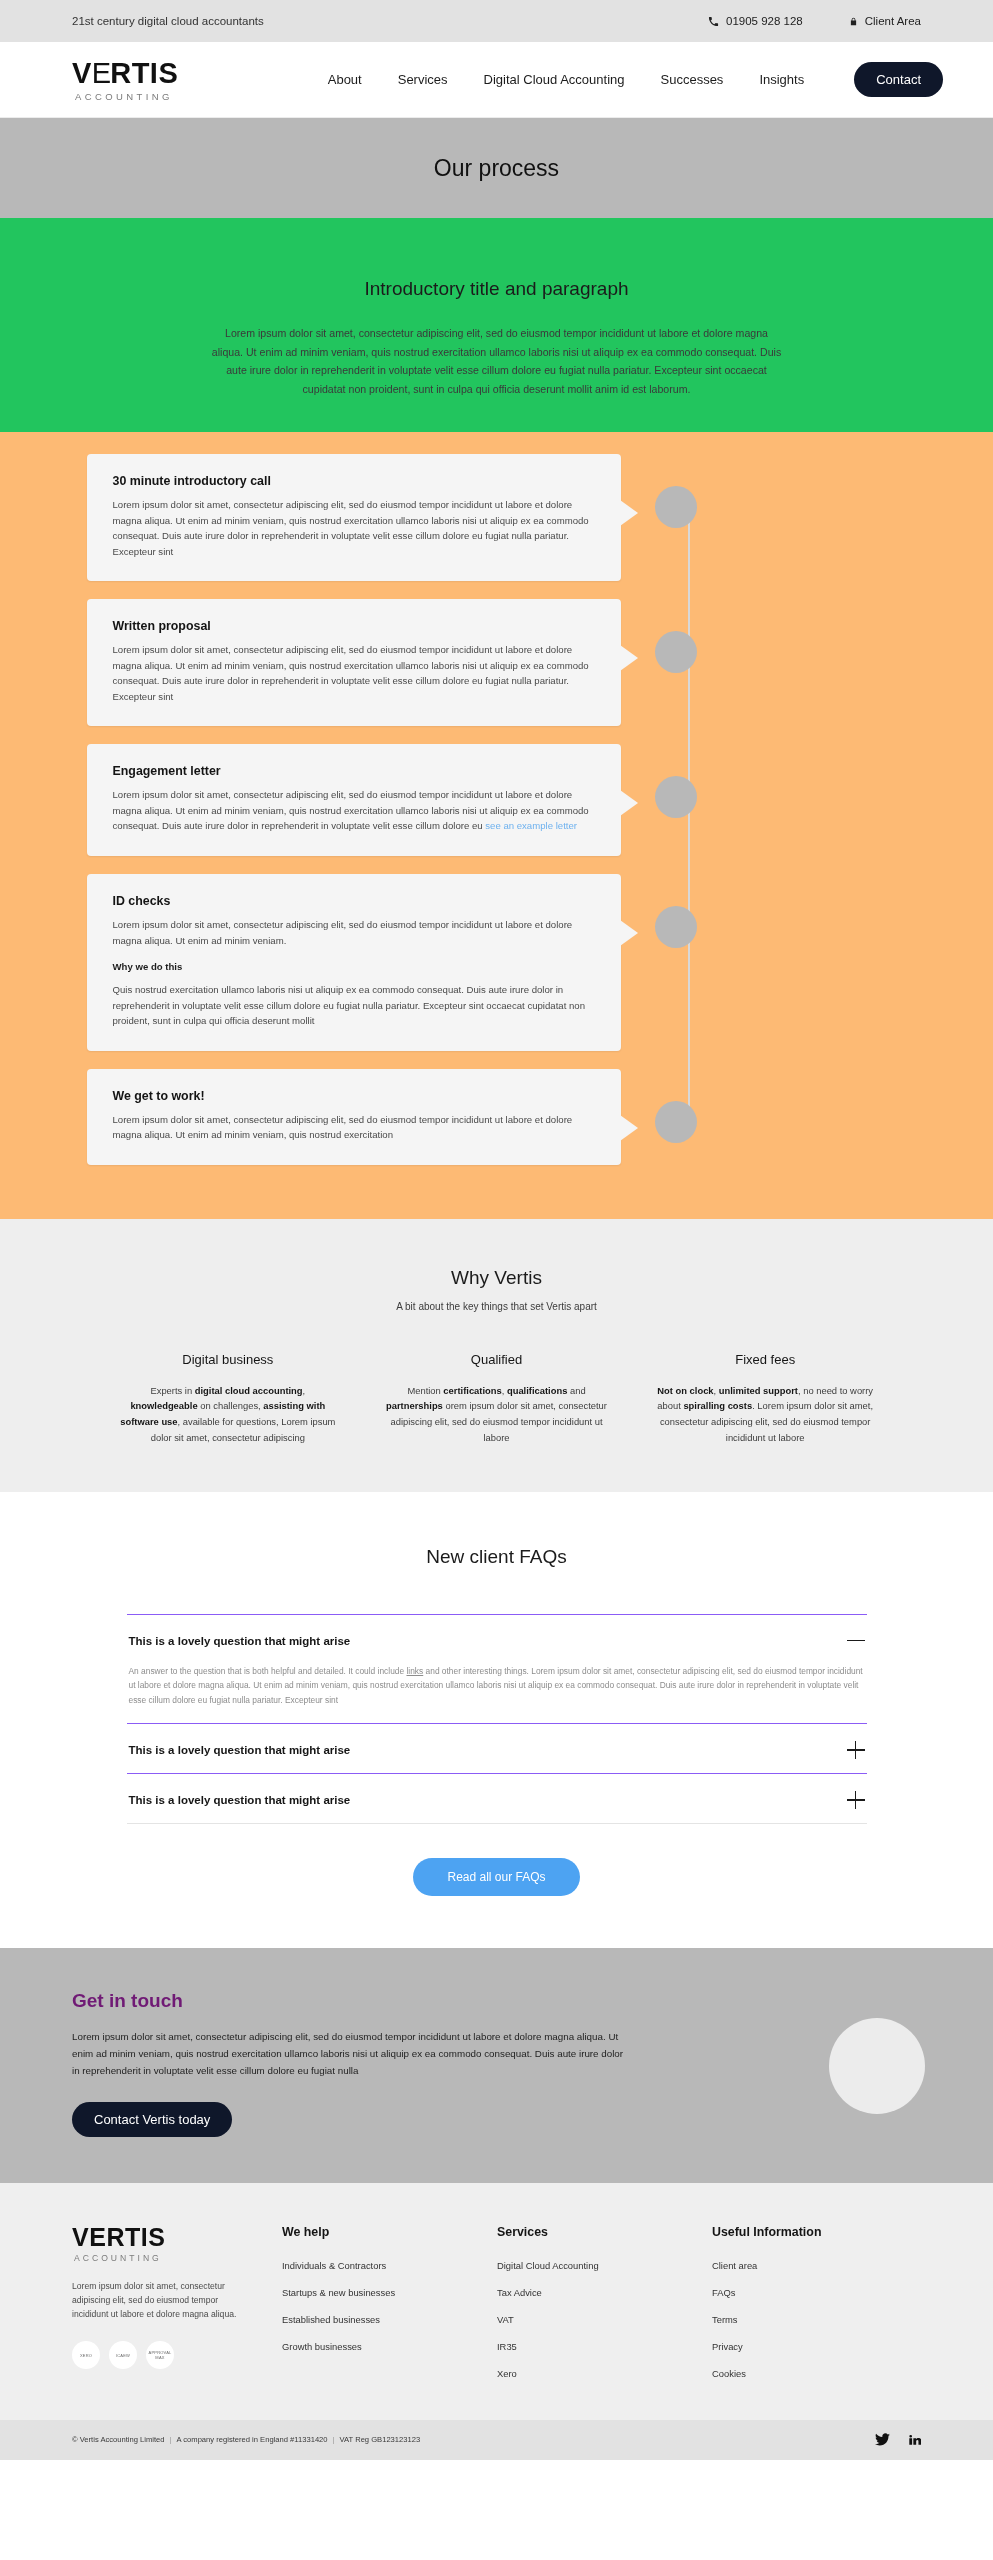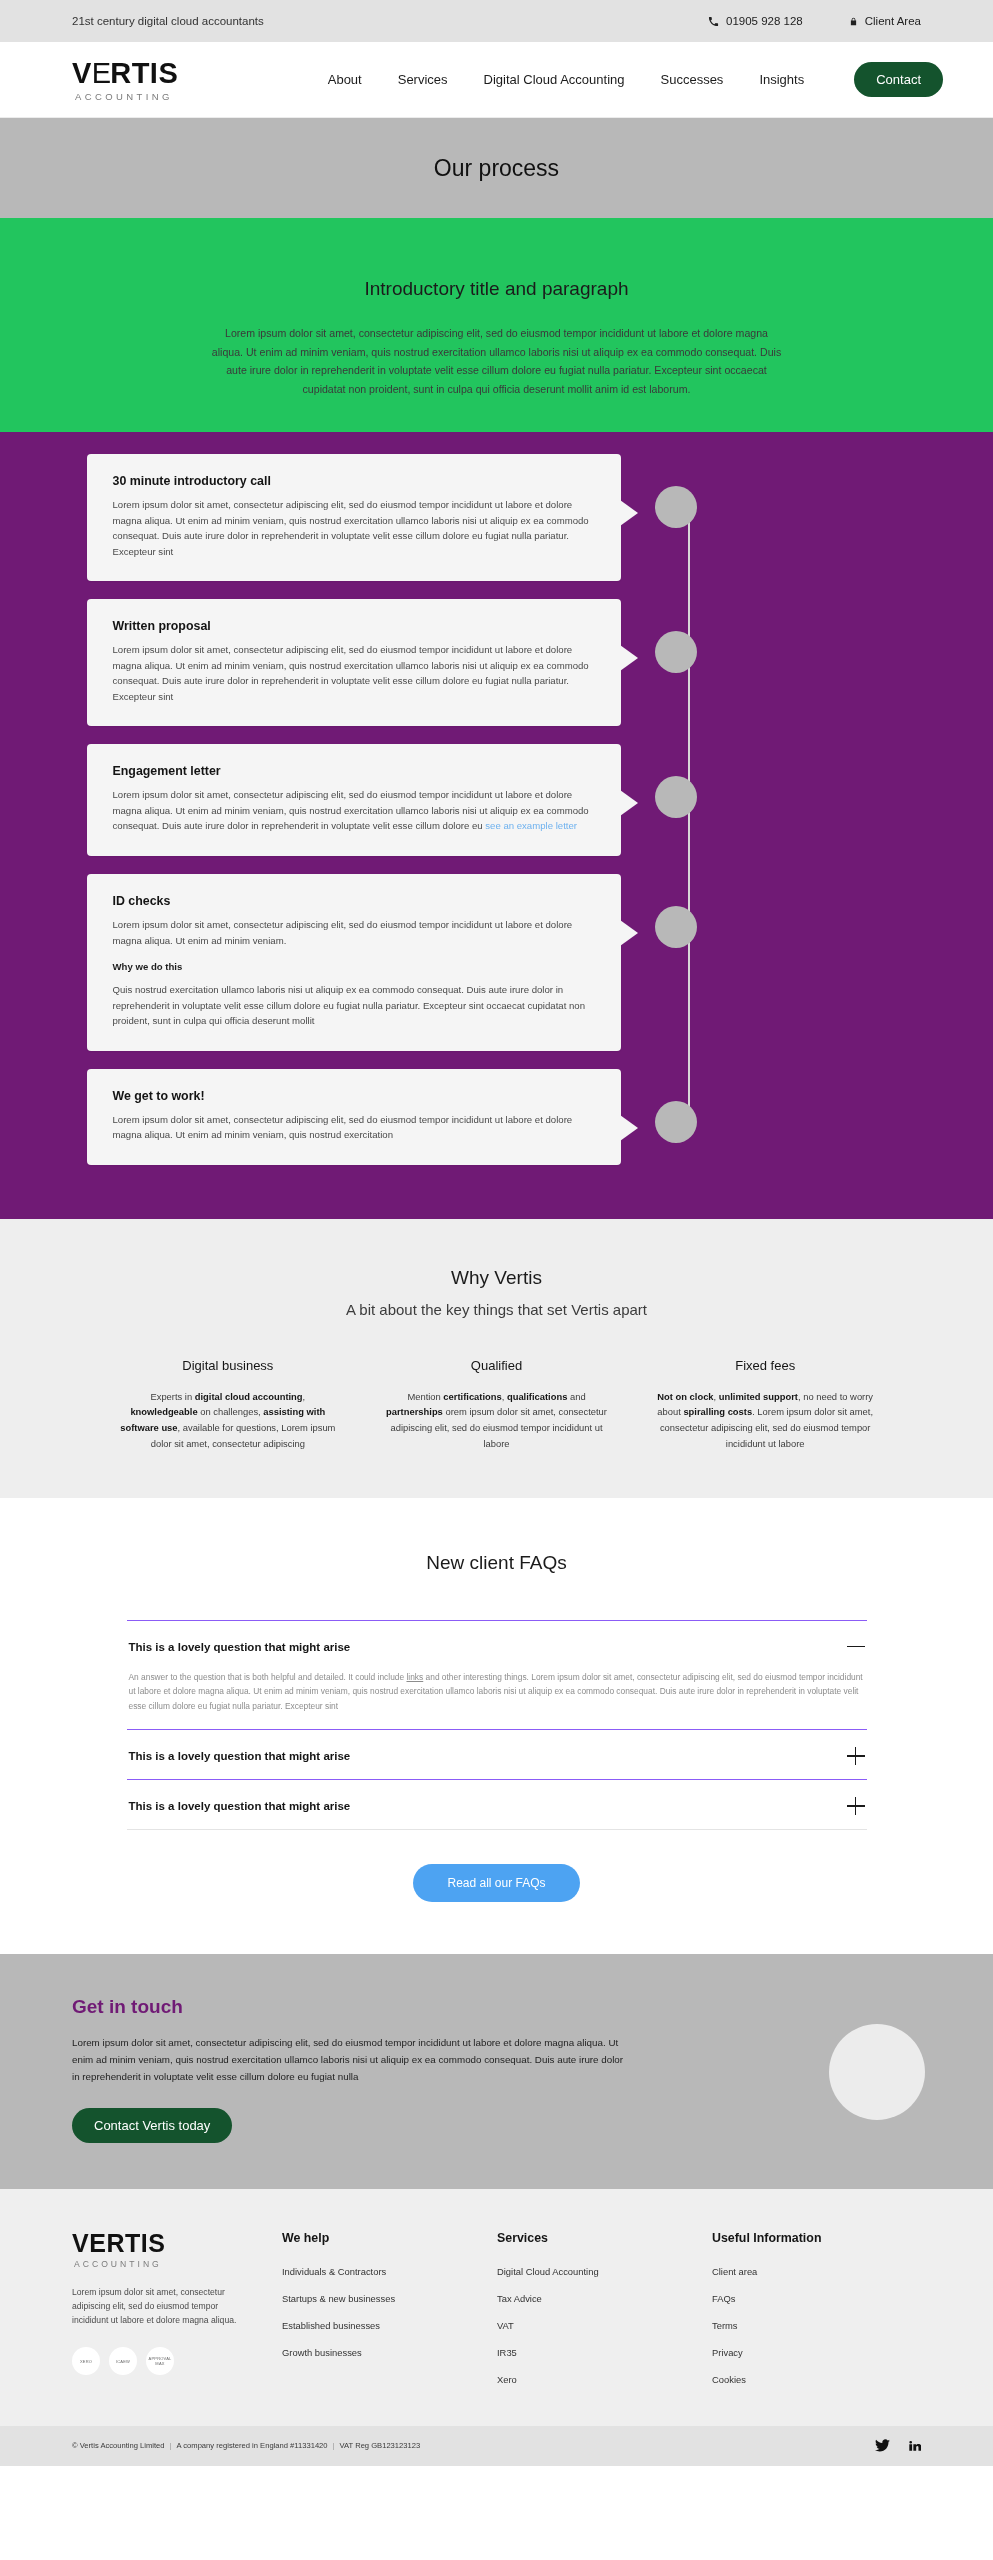--- a/index.html
+++ b/index.html
@@ -69,21 +69,21 @@
     gap: 36px;
   }
   .nav-link {
     font-size: 13px;
     color: #1c1c1c;
     text-decoration: none;
     white-space: nowrap;
     cursor: pointer;
   }
   .btn-pill {
-    background: #14532d;
+    background: #0f172a;
     color: #fff;
     border: none;
     border-radius: 22px;
     font-size: 13px;
     padding: 10px 22px;
     cursor: pointer;
     font-family: "Liberation Sans", sans-serif;
     white-space: nowrap;
   }
   .nav-contact { margin-left: 14px; }
@@ -117,21 +117,21 @@
   .intro p {
     width: 576px;
     margin: 0 auto;
     font-size: 10.6px;
     line-height: 1.75;
     color: #3a3a3a;
   }
 
   
   .process {
-    background: #701a75;
+    background: #fdba74;
     position: relative;
     padding: 22px 0 54px;
   }
   .process-inner {
     width: 820px;
     margin: 0 auto;
     position: relative;
   }
   .timeline-line {
     position: absolute;
@@ -208,21 +208,21 @@
     padding: 48px 0 46px;
     text-align: center;
   }
   .why h2 {
     font-size: 19px;
     font-weight: 400;
     color: #1b1b1b;
     margin-bottom: 12px;
   }
   .why .sub {
-    font-size: 15px;
+    font-size: 10px;
     color: #3c3c3c;
     margin-bottom: 40px;
   }
   .why-cols {
     width: 760px;
     margin: 0 auto;
     display: flex;
     justify-content: space-between;
     gap: 46px;
   }

